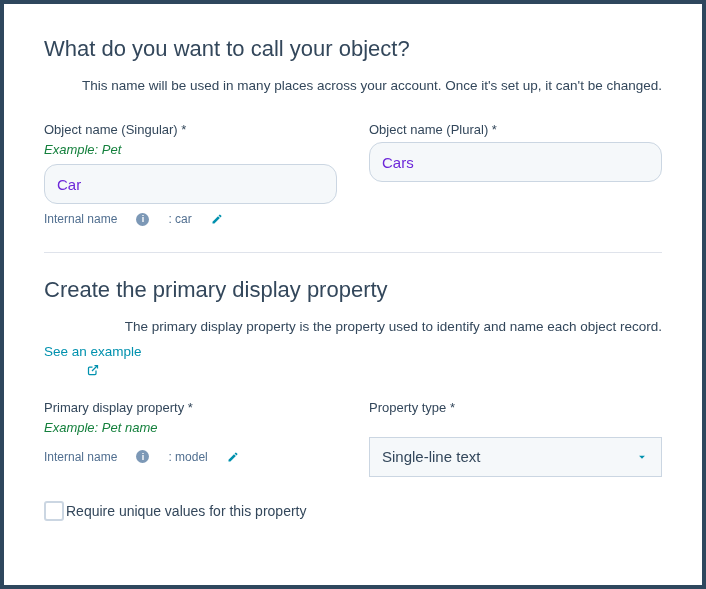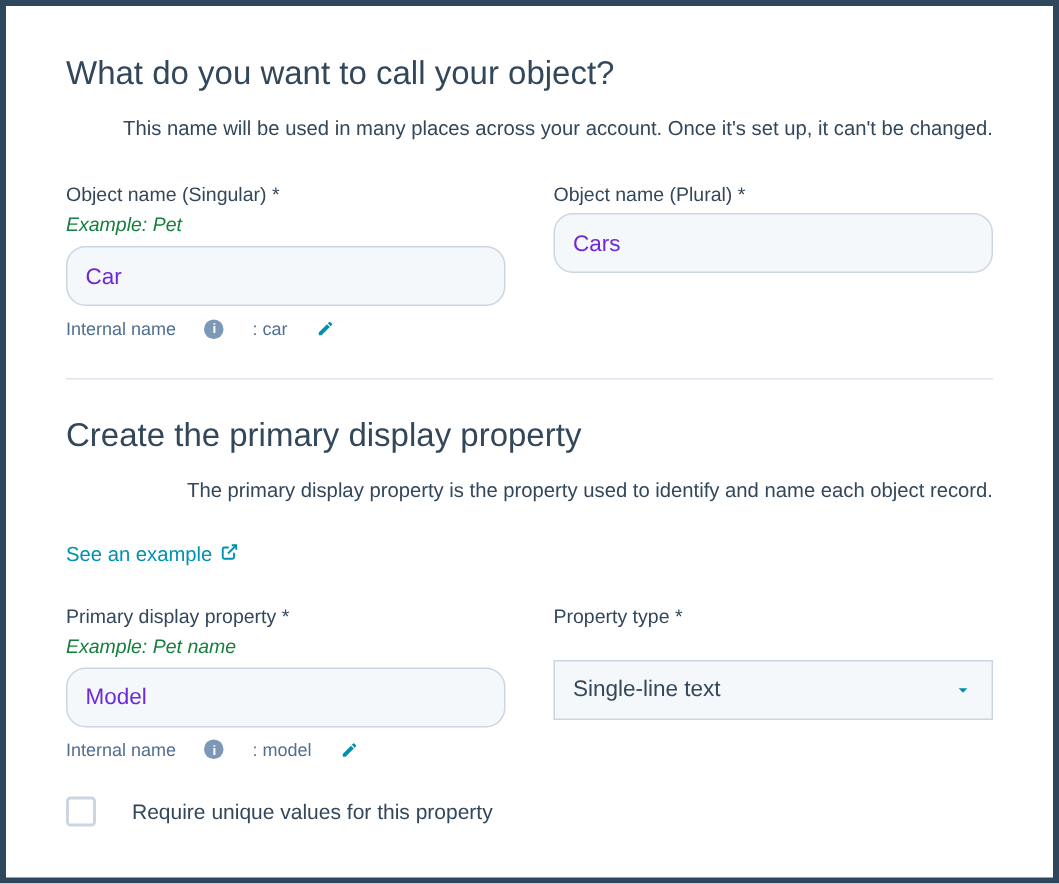--- a/index.html
+++ b/index.html
@@ -83,27 +83,29 @@
       font-weight: 700;
       font-style: normal;
     }
     .divider {
       border: none;
       border-top: 1px solid #dfe3eb;
       margin: 26px 0 24px 0;
     }
     .link-example {
       display: inline-flex;
+      align-items: center;
       gap: 5px;
       color: #0091ae;
       font-size: 13.5px;
       font-weight: 500;
       text-decoration: none;
       cursor: pointer;
-      margin-top: 22px;
+      margin-top: 4px;
+      flex-direction: column;
     }
     .description-block { margin-bottom: 24px; }
     .select {
       width: 100%;
       height: 40px;
       padding: 0 12px;
       font-size: 15px;
       color: #33475b;
       background: #f5f8fa;
       border: 1px solid #cbd6e2;
@@ -112,21 +114,21 @@
       align-items: center;
       justify-content: space-between;
       cursor: pointer;
     }
     .pencil-icon { color: #0091ae; cursor: pointer; }
     .external-icon { color: #0091ae; }
     .caret-down { color: #0091ae; }
     .checkbox-row {
       display: flex;
       align-items: center;
-      gap: 24px;
+      gap: 2px;
       margin-top: 24px;
     }
     .checkbox {
       width: 20px;
       height: 20px;
       border: 2px solid #cbd6e2;
       border-radius: 3px;
       background: #fff;
       cursor: pointer;
     }
@@ -182,21 +184,20 @@
               <path d="M10 14L21 3"></path>
             </svg>
         </span>
       </a>
     </div>
 
     <div class="row">
       <div class="field-group">
         <label class="field-label">Primary display property *</label>
         <span class="field-example">Example: Pet name</span>
-        <input type="text" value="Model" style="">
         <div class="internal-name">
           <span>Internal name</span>
           <span class="info-icon">i</span>
           <span>: model</span>
           <span class="pencil-icon">
             <svg width="12" height="12" viewBox="0 0 24 24" fill="currentColor">
                 <path d="M3 17.25V21h3.75l11-11-3.75-3.75-11 11zM20.71 7.04a1 1 0 0 0 0-1.41l-2.34-2.34a1 1 0 0 0-1.41 0l-1.83 1.83 3.75 3.75 1.83-1.83z"></path>
               </svg>
           </span>
         </div>

